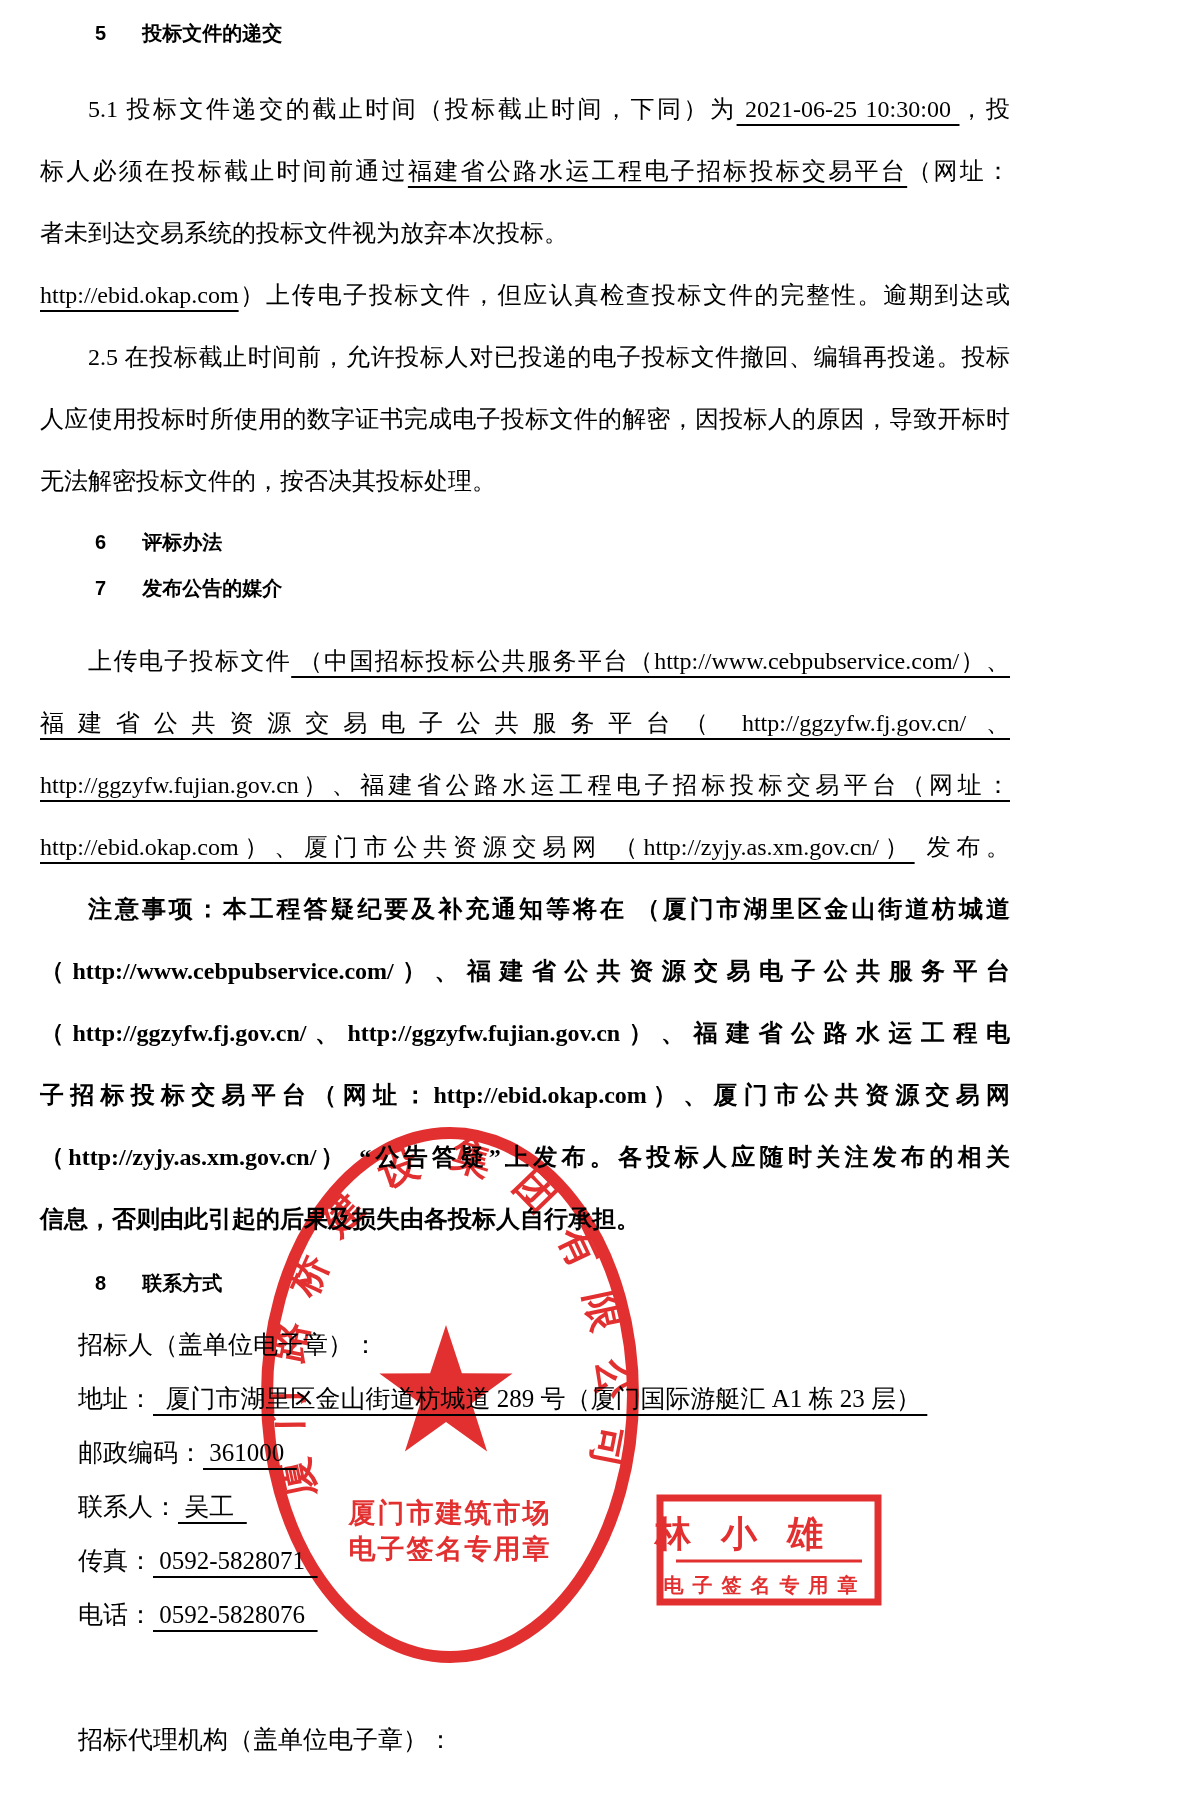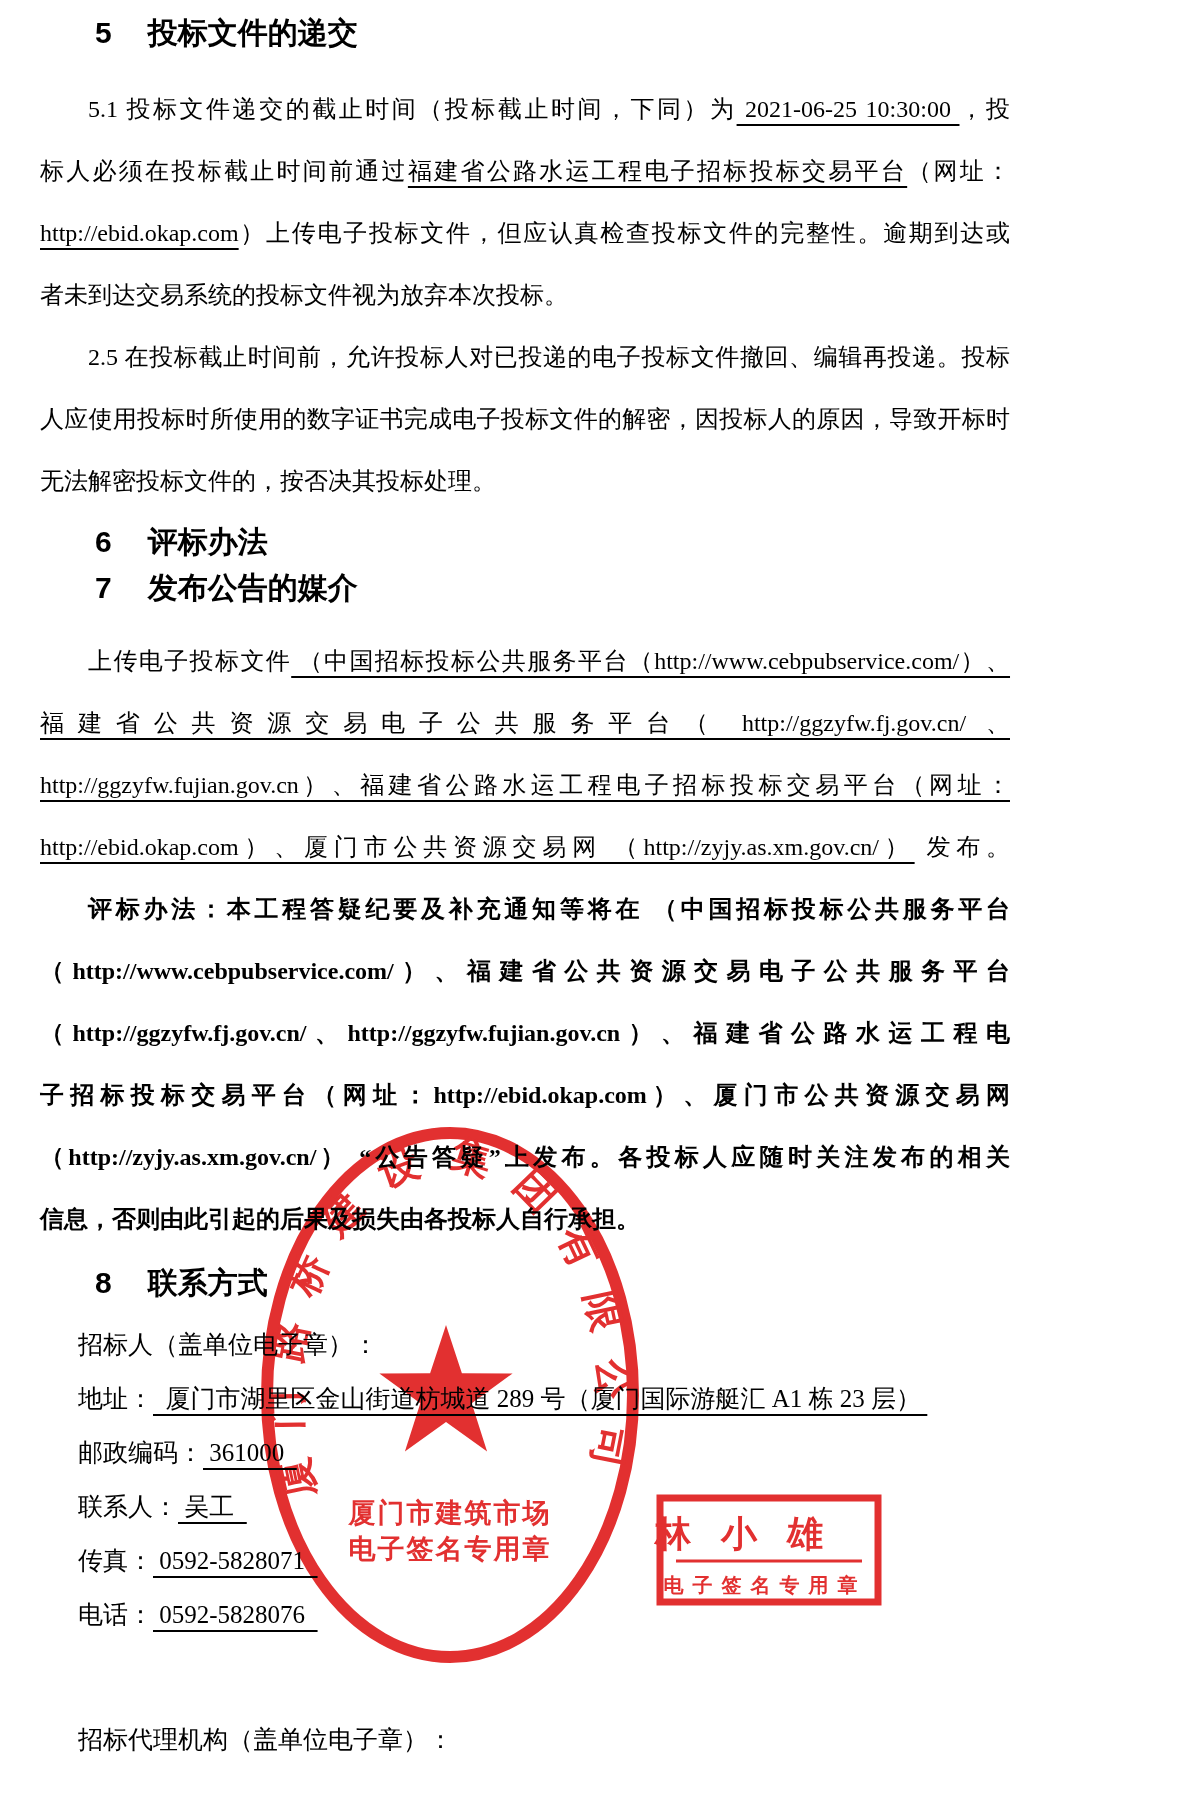--- a/index.html
+++ b/index.html
@@ -5,21 +5,21 @@
   html,body { margin:0; padding:0; background:#888; }
   .page {
     position:relative; width:1200px; height:1800px; margin:0 auto;
     background:#ffffff; overflow:hidden;
     font-family:"Liberation Serif","DejaVu Serif",serif; color:#000;
   }
   .doc { position:absolute; left:40px; top:10px; width:970px; }
 
   .h {
     font-family:"Liberation Sans","DejaVu Sans",sans-serif;
-    font-weight:bold; font-size:30px; line-height:46px; padding-left:55px;
+    font-weight:bold; font-size:20px; line-height:46px; padding-left:55px;
     text-align:left;
   }
   .h .num { display:inline-block; margin-right:36px; }
 
   .line { font-size:24px; line-height:62px; text-align:justify; }
   .line.fill { text-align-last:justify; }
   .line.ind { text-indent:48px; }
   .para.bold .line { font-weight:bold; }
 
   .u { text-decoration:underline; text-underline-offset:7px; text-decoration-thickness:2px;margin-top:24px; }
@@ -41,38 +41,38 @@
 </style>
 </head>
 <body>
 
 <div class="page">
   <div class="doc" id="doc">
       <div class="h" id="b-h5"><span class="num">5</span><span>投标文件的递交</span></div>
       <div class="para  para" id="b-p51">
         <div class="line fill ind"><span>5.1 投标文件递交的截止时间（投标截止时间，下同）为</span><span class="u">&nbsp;2021-06-25 10:30:00&nbsp;</span><span>，投</span></div>
         <div class="line fill"><span>标人必须在投标截止时间前通过</span><span class="u">福建省公路水运工程电子招标投标交易平台</span><span>（网址：</span></div>
+        <div class="line"><span>者未到达交易系统的投标文件视为放弃本次投标。</span></div>
         <div class="line fill"><span class="u">http://ebid.okap.com</span><span>）上传电子投标文件，但应认真检查投标文件的完整性。逾期到达或</span></div>
-        <div class="line"><span>者未到达交易系统的投标文件视为放弃本次投标。</span></div>
       </div>
       <div class="para  para" id="b-p52">
         <div class="line fill ind"><span>2.5 在投标截止时间前，允许投标人对已投递的电子投标文件撤回、编辑再投递。投标</span></div>
         <div class="line fill"><span>人应使用投标时所使用的数字证书完成电子投标文件的解密，因投标人的原因，导致开标时</span></div>
         <div class="line"><span>无法解密投标文件的，按否决其投标处理。</span></div>
       </div>
       <div class="h" id="b-h6"><span class="num">6</span><span>评标办法</span></div>
       <div class="h" id="b-h7"><span class="num">7</span><span>发布公告的媒介</span></div>
       <div class="para  para" id="b-p7">
         <div class="line fill ind"><span>上传电子投标文件</span><span class="u">&nbsp;（中国招标投标公共服务平台（http://www.cebpubservice.com/）、</span></div>
         <div class="line fill"><span class="u">福建省公共资源交易电子公共服务平台（ http://ggzyfw.fj.gov.cn/ 、</span></div>
         <div class="line fill"><span class="u">http://ggzyfw.fujian.gov.cn）、福建省公路水运工程电子招标投标交易平台（网址：</span></div>
         <div class="line fill"><span class="u">http://ebid.okap.com）、厦门市公共资源交易网 （http://zyjy.as.xm.gov.cn/）</span><span>&nbsp;发布。</span></div>
       </div>
       <div class="para bold para" id="b-notice">
-        <div class="line fill ind"><span>评标办法：本工程答疑纪要及补充通知等将在 （中国招标投标公共服务平台</span></div>
+        <div class="line fill ind"><span>注意事项：本工程答疑纪要及补充通知等将在 （厦门市湖里区金山街道枋城道</span></div>
         <div class="line fill"><span>（http://www.cebpubservice.com/）、福建省公共资源交易电子公共服务平台</span></div>
         <div class="line fill"><span>（http://ggzyfw.fj.gov.cn/、http://ggzyfw.fujian.gov.cn）、福建省公路水运工程电</span></div>
         <div class="line fill"><span>子招标投标交易平台（网址：http://ebid.okap.com）、厦门市公共资源交易网</span></div>
         <div class="line fill"><span>（http://zyjy.as.xm.gov.cn/） “公告答疑”上发布。各投标人应随时关注发布的相关</span></div>
         <div class="line"><span>信息，否则由此引起的后果及损失由各投标人自行承担。</span></div>
       </div>
       <div class="h" id="b-h8"><span class="num">8</span><span>联系方式</span></div>
       <div class="para  contacts" id="b-contacts">
         <div class="line"><span>招标人（盖单位电子章）：</span></div>
         <div class="line"><span>地址：</span><span class="u">&nbsp;&nbsp;厦门市湖里区金山街道枋城道 289 号（厦门国际游艇汇 A1 栋 23 层）&nbsp;</span></div>

